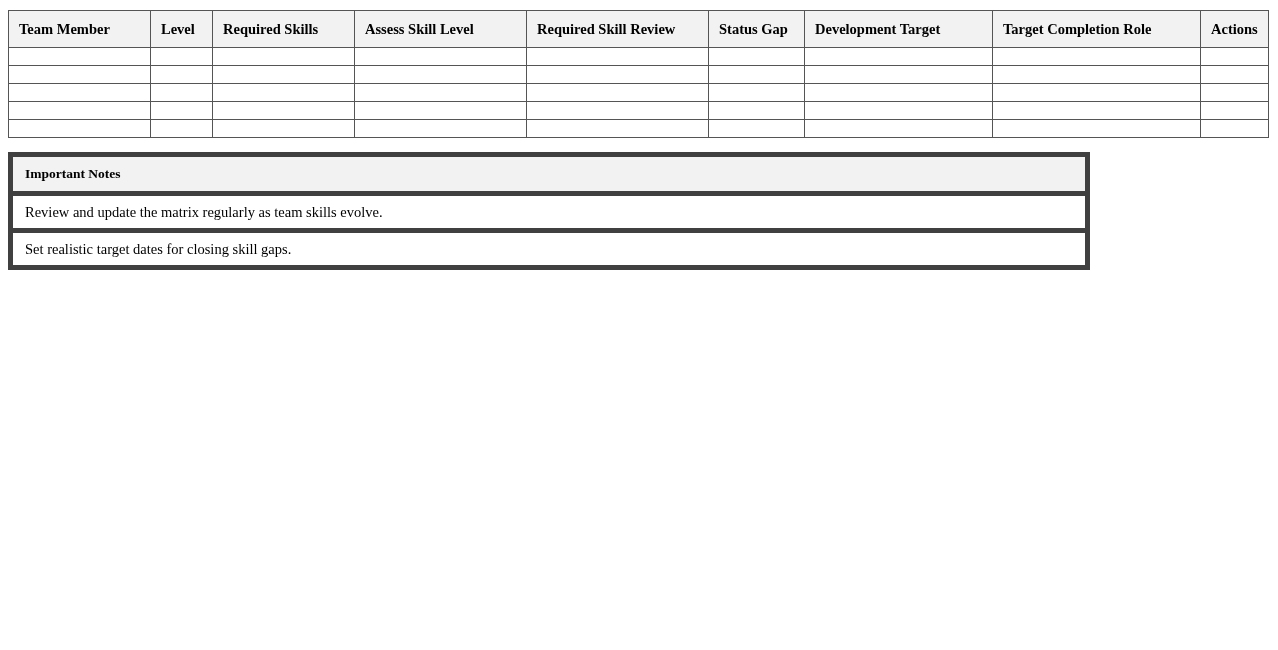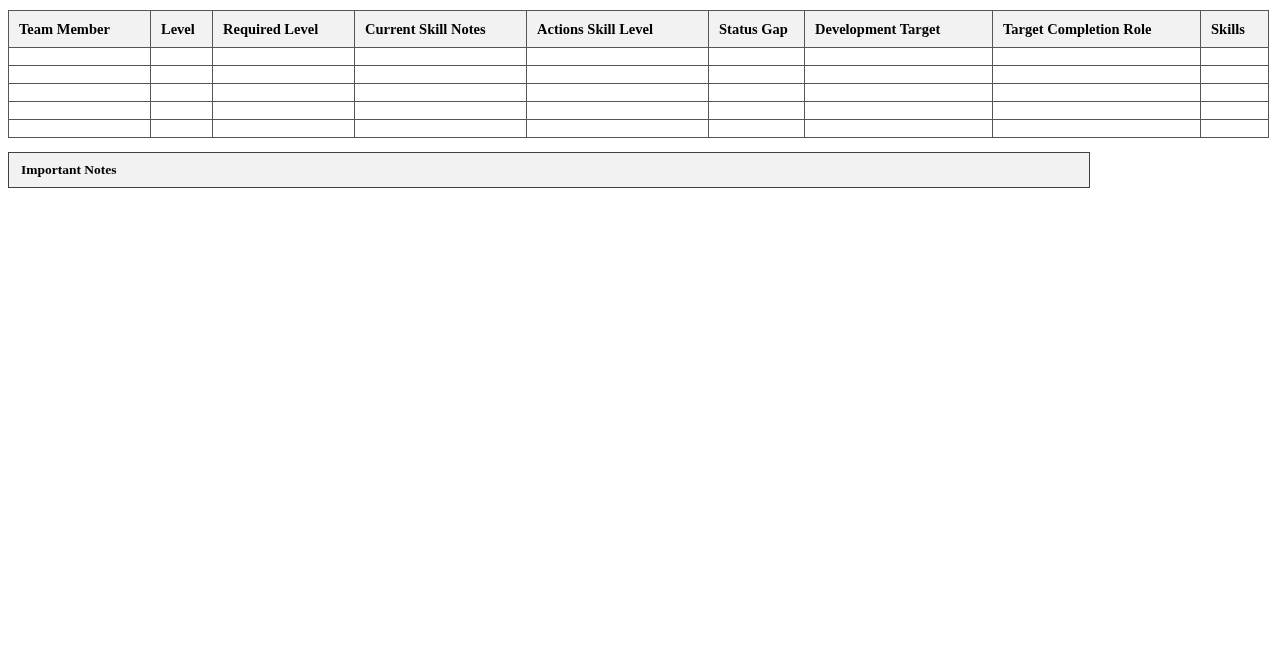--- a/index.html
+++ b/index.html
@@ -61,21 +61,21 @@
   .c-actions { width: 188px; }
   .c-target { width: 208px; }
   .c-status { width: 68px; }
 
   
   .notes-wrap {
     margin-top: 14px;
   }
 
   .notes-table td {
-    border: 1px solid #404040;
+    border: 5px solid #404040;
     font-size: 14.5px;
     padding: 7px 12px;
     line-height: 18px;
   }
 
   .notes-table .notes-header td {
     background: #f2f2f2;
     font-weight: bold;
     font-size: 13.5px;
     padding: 8px 12px;
@@ -95,27 +95,27 @@
         <col class="c-required">
         <col class="c-gap">
       <col class="c-actions">
         <col class="c-target">
         <col class="c-status">
     </colgroup>
     <thead>
       <tr>
         <th>Team Member</th>
         <th>Level</th>
-        <th>Required Level</th>
-        <th>Current Skill Notes</th>
-        <th>Actions Skill Level</th>
+        <th>Required Skills</th>
+        <th>Assess Skill Level</th>
+        <th>Required Skill Review</th>
         <th>Status Gap</th>
         <th>Development Target</th>
         <th>Target Completion Role</th>
-        <th>Skills</th>
+        <th>Actions</th>
       </tr>
     </thead>
     <tbody>
       <tr>
         <td></td>
         <td></td>
         <td></td>
         <td></td>
         <td></td>
         <td></td>
@@ -169,17 +169,23 @@
       </tr>
     </tbody>
   </table>
 
   <div class="notes-wrap">
     <table class="notes-table">
       <tbody>
         <tr class="notes-header">
           <td>Important Notes</td>
         </tr>
+        <tr>
+          <td>Review and update the matrix regularly as team skills evolve.</td>
+        </tr>
+        <tr>
+          <td>Set realistic target dates for closing skill gaps.</td>
+        </tr>
       </tbody>
     </table>
   </div>
 
 </div>
 
 </body></html>

